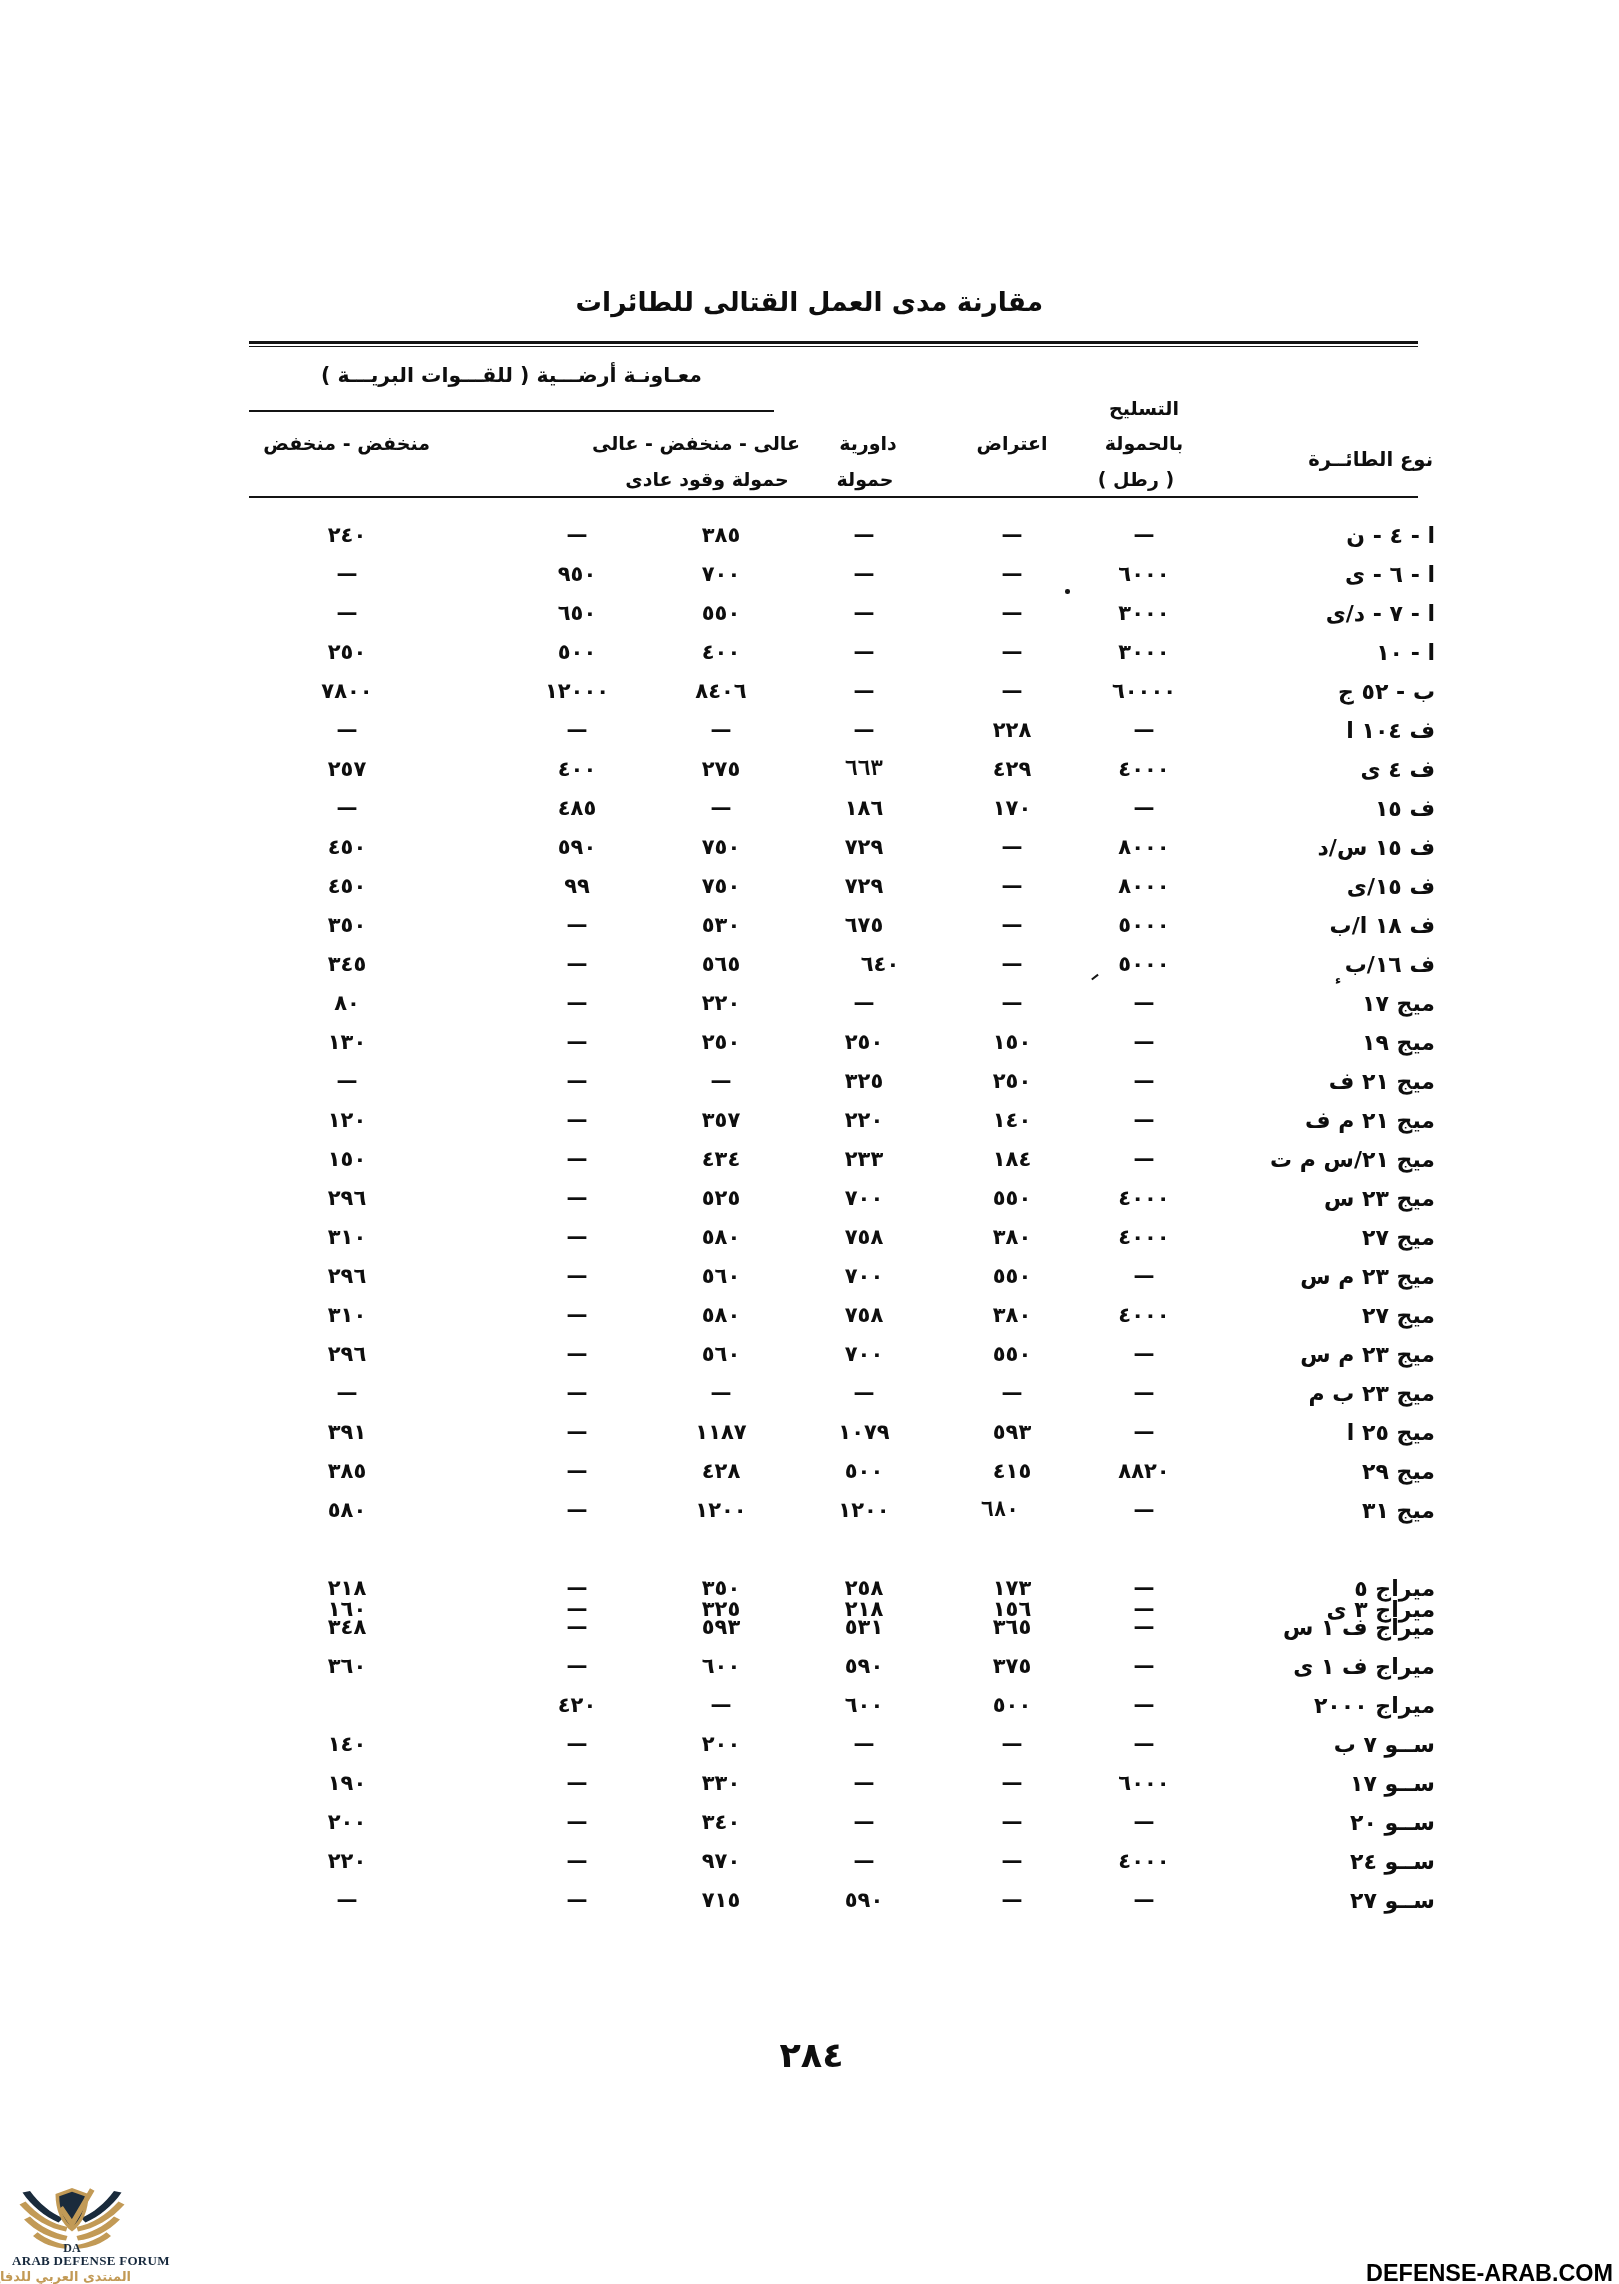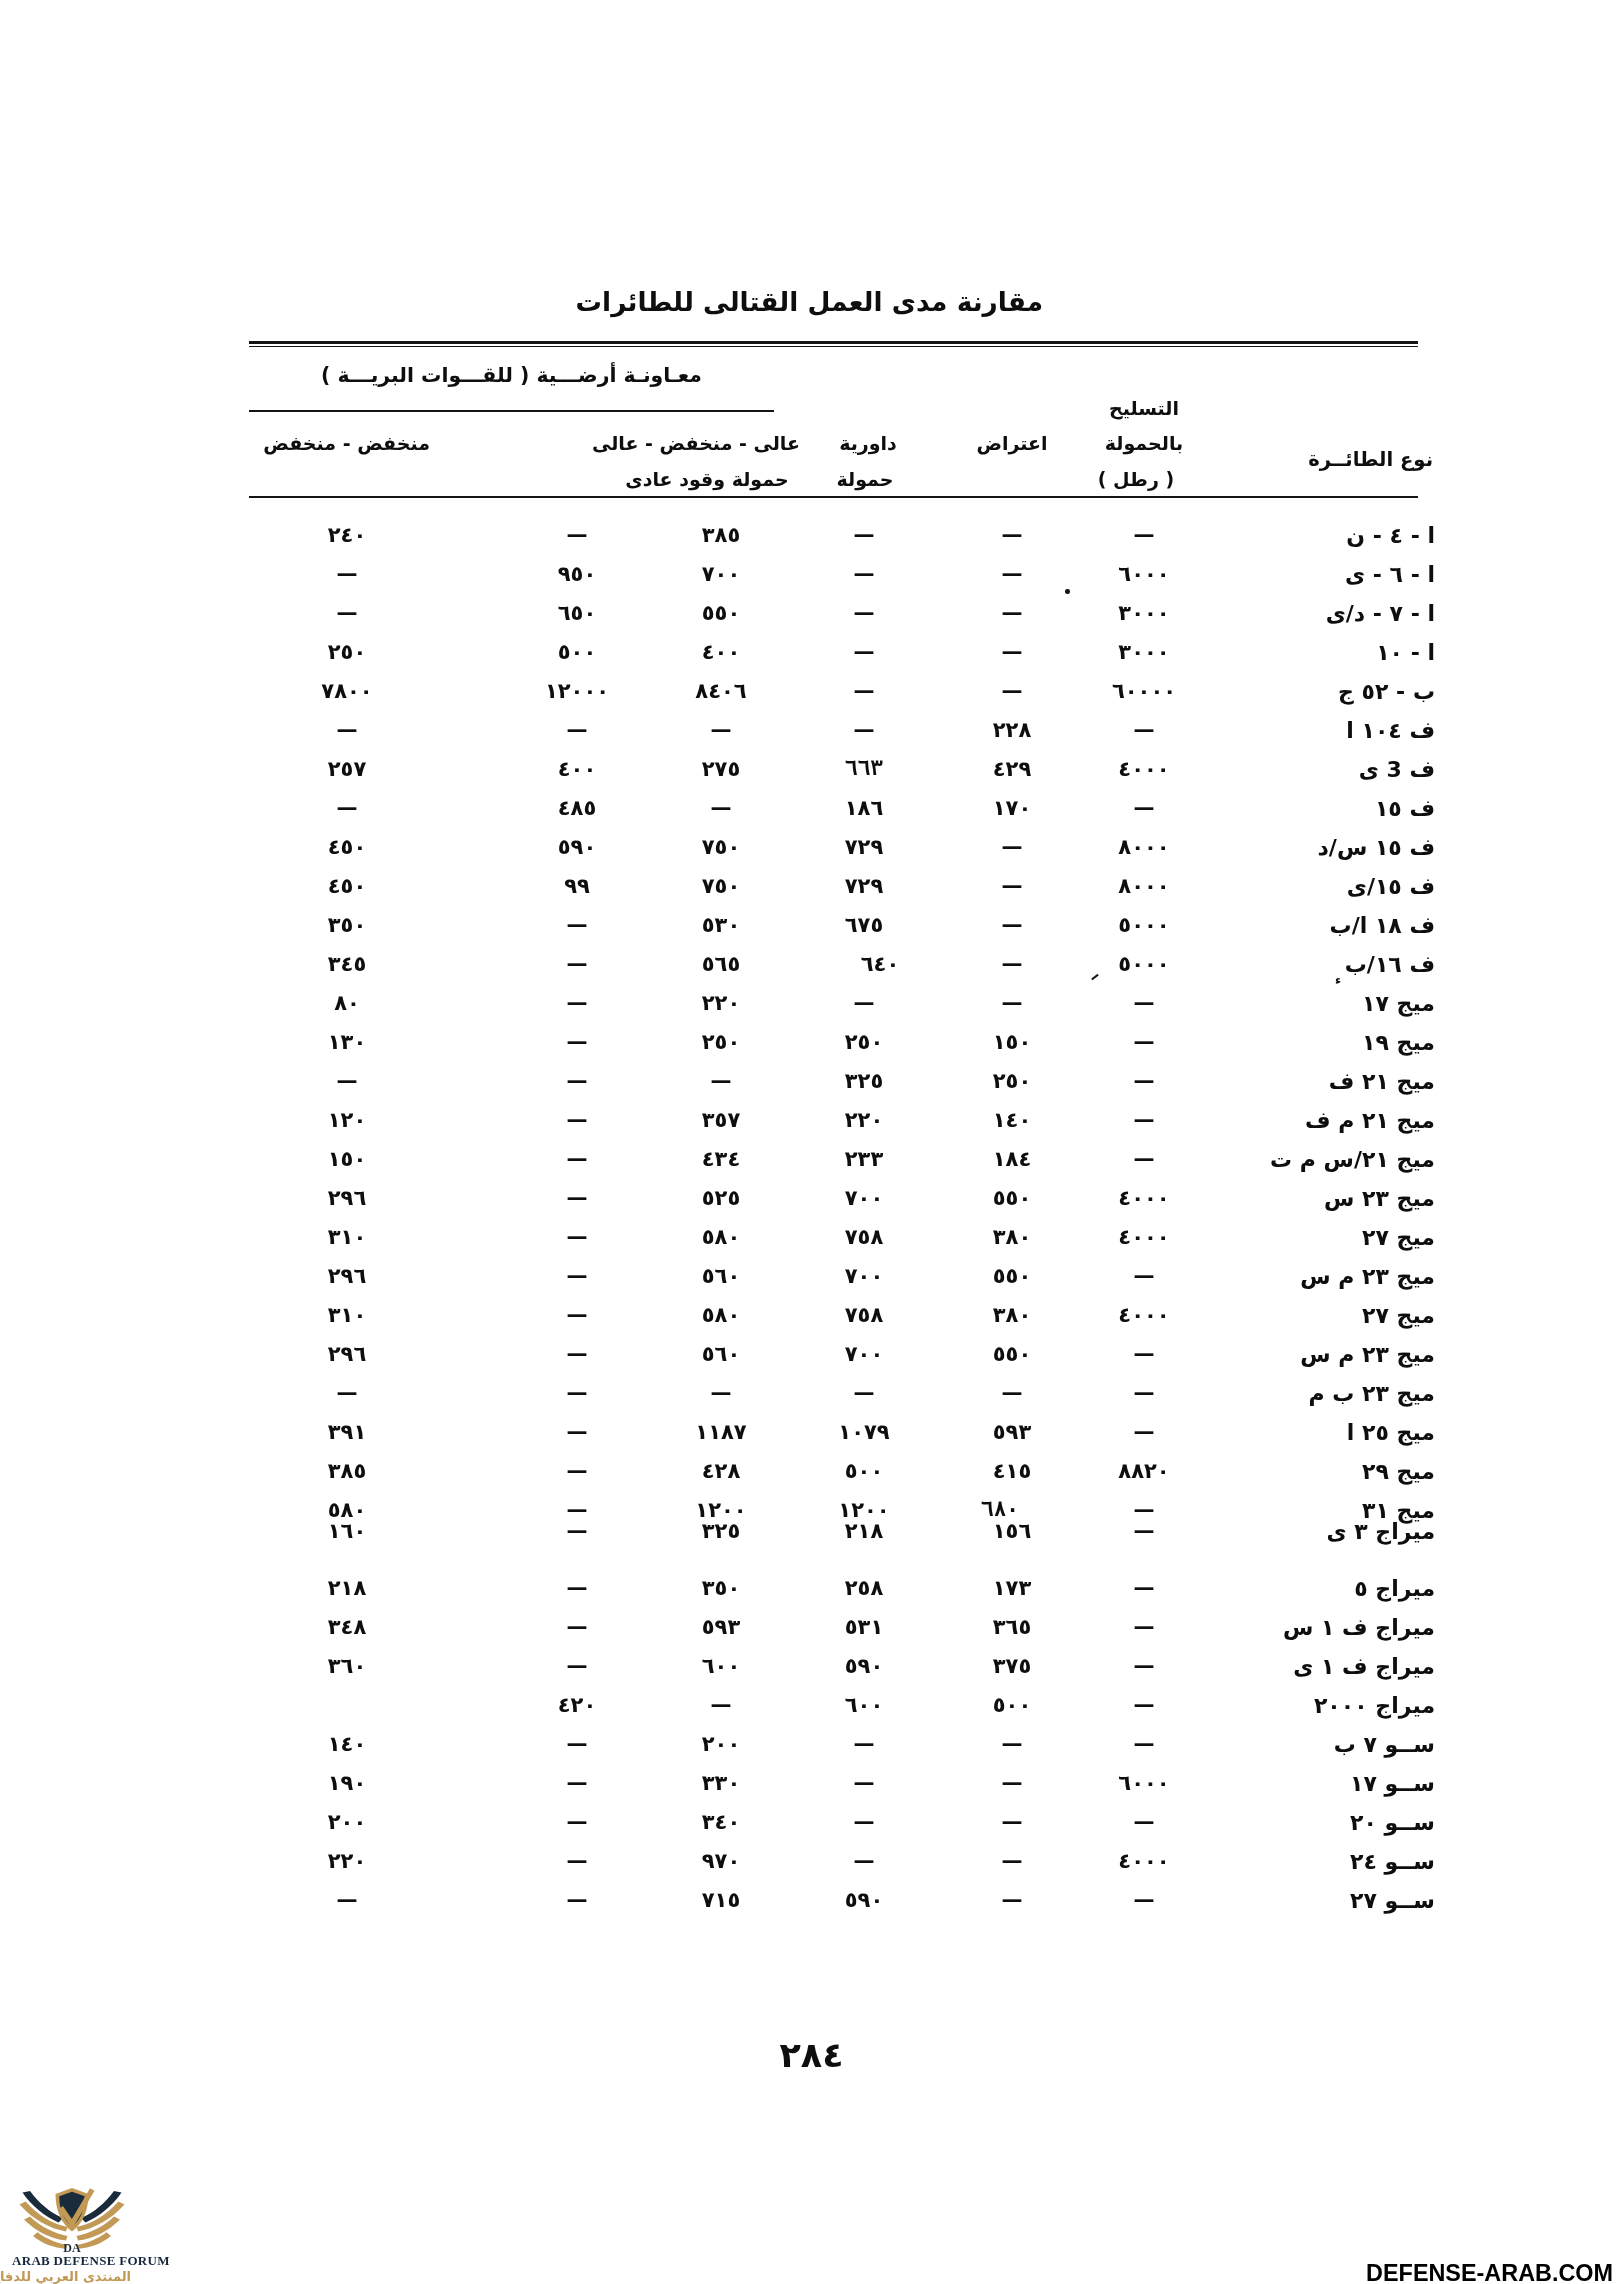--- a/index.html
+++ b/index.html
@@ -158,21 +158,21 @@
           <div class="cell" style="left: 812px; width: 166px;">—</div>
           <div class="cell name">ف ١٠٤ ا</div>
         </div>
         <div class="trow" style="top: 234px;">
           <div class="cell" style="left: 15px; width: 166px;">٢٥٧</div>
           <div class="cell" style="left: 245px; width: 166px;">٤٠٠</div>
           <div class="cell" style="left: 389px; width: 166px;">٢٧٥</div>
           <div class="cell" style="left: 532px; width: 166px; font-family: Liberation Mono, monospace;">٦٦٣</div>
           <div class="cell" style="left: 680px; width: 166px;">٤٢٩</div>
           <div class="cell" style="left: 812px; width: 166px;">٤٠٠٠</div>
-          <div class="cell name">ف 3 ى</div>
+          <div class="cell name">ف ٤ ى</div>
         </div>
         <div class="trow" style="top: 273px;">
           <div class="cell" style="left: 15px; width: 166px;">—</div>
           <div class="cell" style="left: 245px; width: 166px;">٤٨٥</div>
           <div class="cell" style="left: 389px; width: 166px;">—</div>
           <div class="cell" style="left: 532px; width: 166px;">١٨٦</div>
           <div class="cell" style="left: 680px; width: 166px;">١٧٠</div>
           <div class="cell" style="left: 812px; width: 166px;">—</div>
           <div class="cell name">ف ١٥</div>
         </div>
@@ -331,21 +331,21 @@
         </div>
         <div class="trow" style="top: 975px;">
           <div class="cell" style="left: 15px; width: 166px;">٥٨٠</div>
           <div class="cell" style="left: 245px; width: 166px;">—</div>
           <div class="cell" style="left: 389px; width: 166px;">١٢٠٠</div>
           <div class="cell" style="left: 532px; width: 166px;">١٢٠٠</div>
           <div class="cell" style="left: 668px; width: 166px; font-family: Liberation Mono, monospace;">٦٨٠</div>
           <div class="cell" style="left: 812px; width: 166px;">—</div>
           <div class="cell name">ميج ٣١</div>
         </div>
-        <div class="trow" style="top: 996px;">
+        <div class="trow" style="top: 1074px;">
           <div class="cell" style="left: 15px; width: 166px;">١٦٠</div>
           <div class="cell" style="left: 245px; width: 166px;">—</div>
           <div class="cell" style="left: 389px; width: 166px;">٣٢٥</div>
           <div class="cell" style="left: 532px; width: 166px;">٢١٨</div>
           <div class="cell" style="left: 680px; width: 166px;">١٥٦</div>
           <div class="cell" style="left: 812px; width: 166px;">—</div>
           <div class="cell name">ميراج ٣ ى</div>
         </div>
         <div class="trow" style="top: 1053px;">
           <div class="cell" style="left: 15px; width: 166px;">٢١٨</div>

